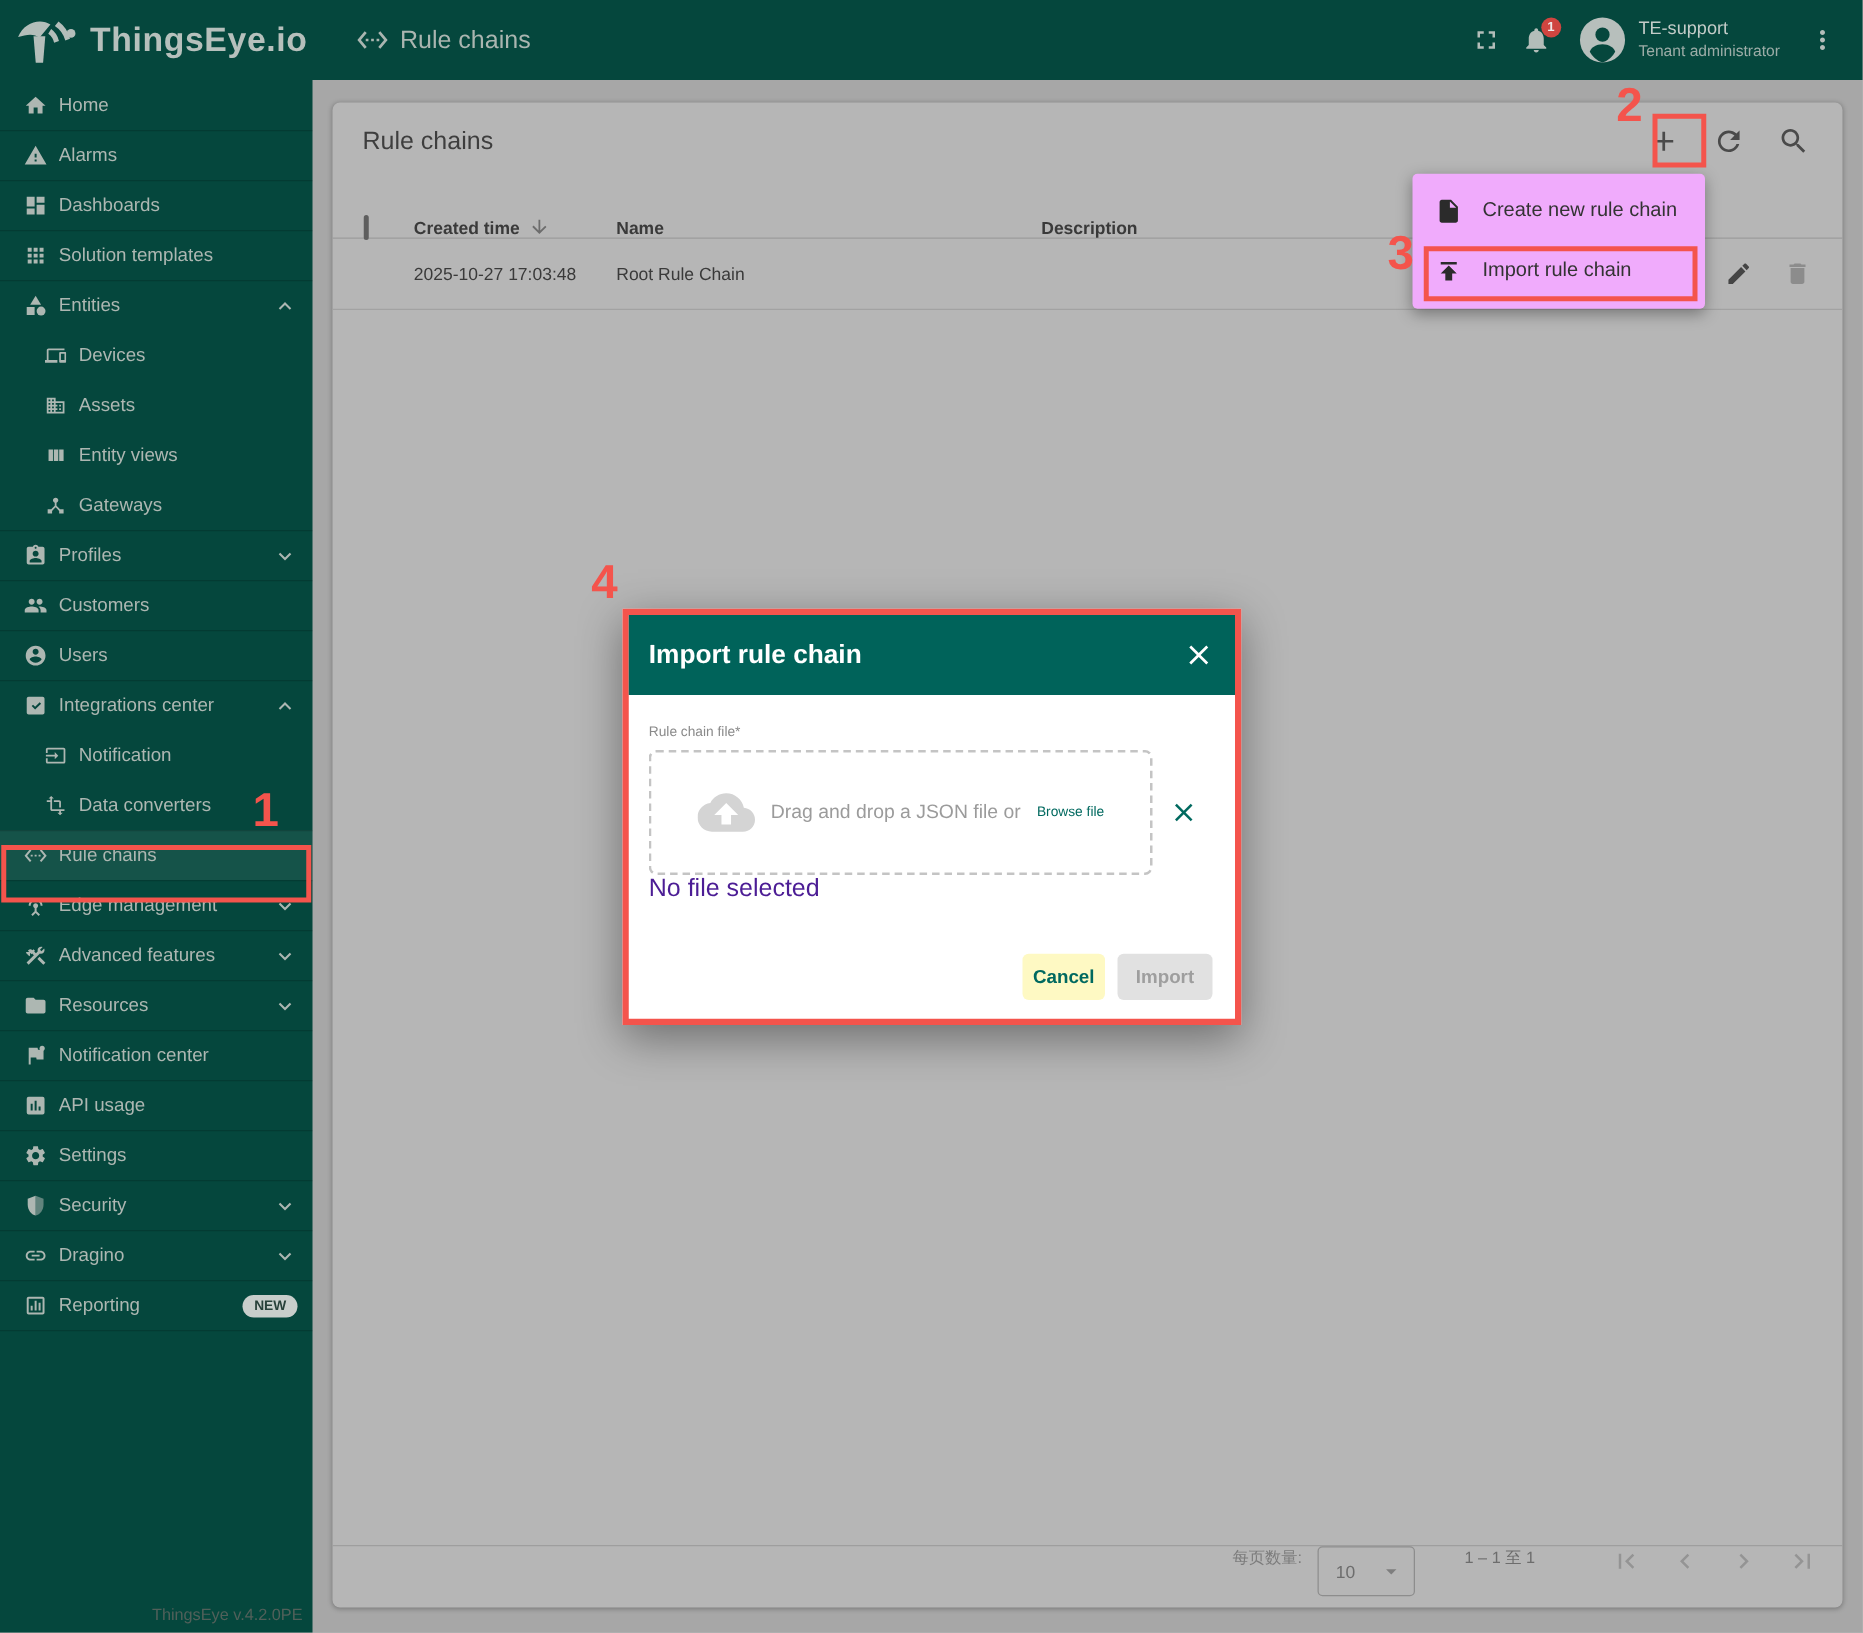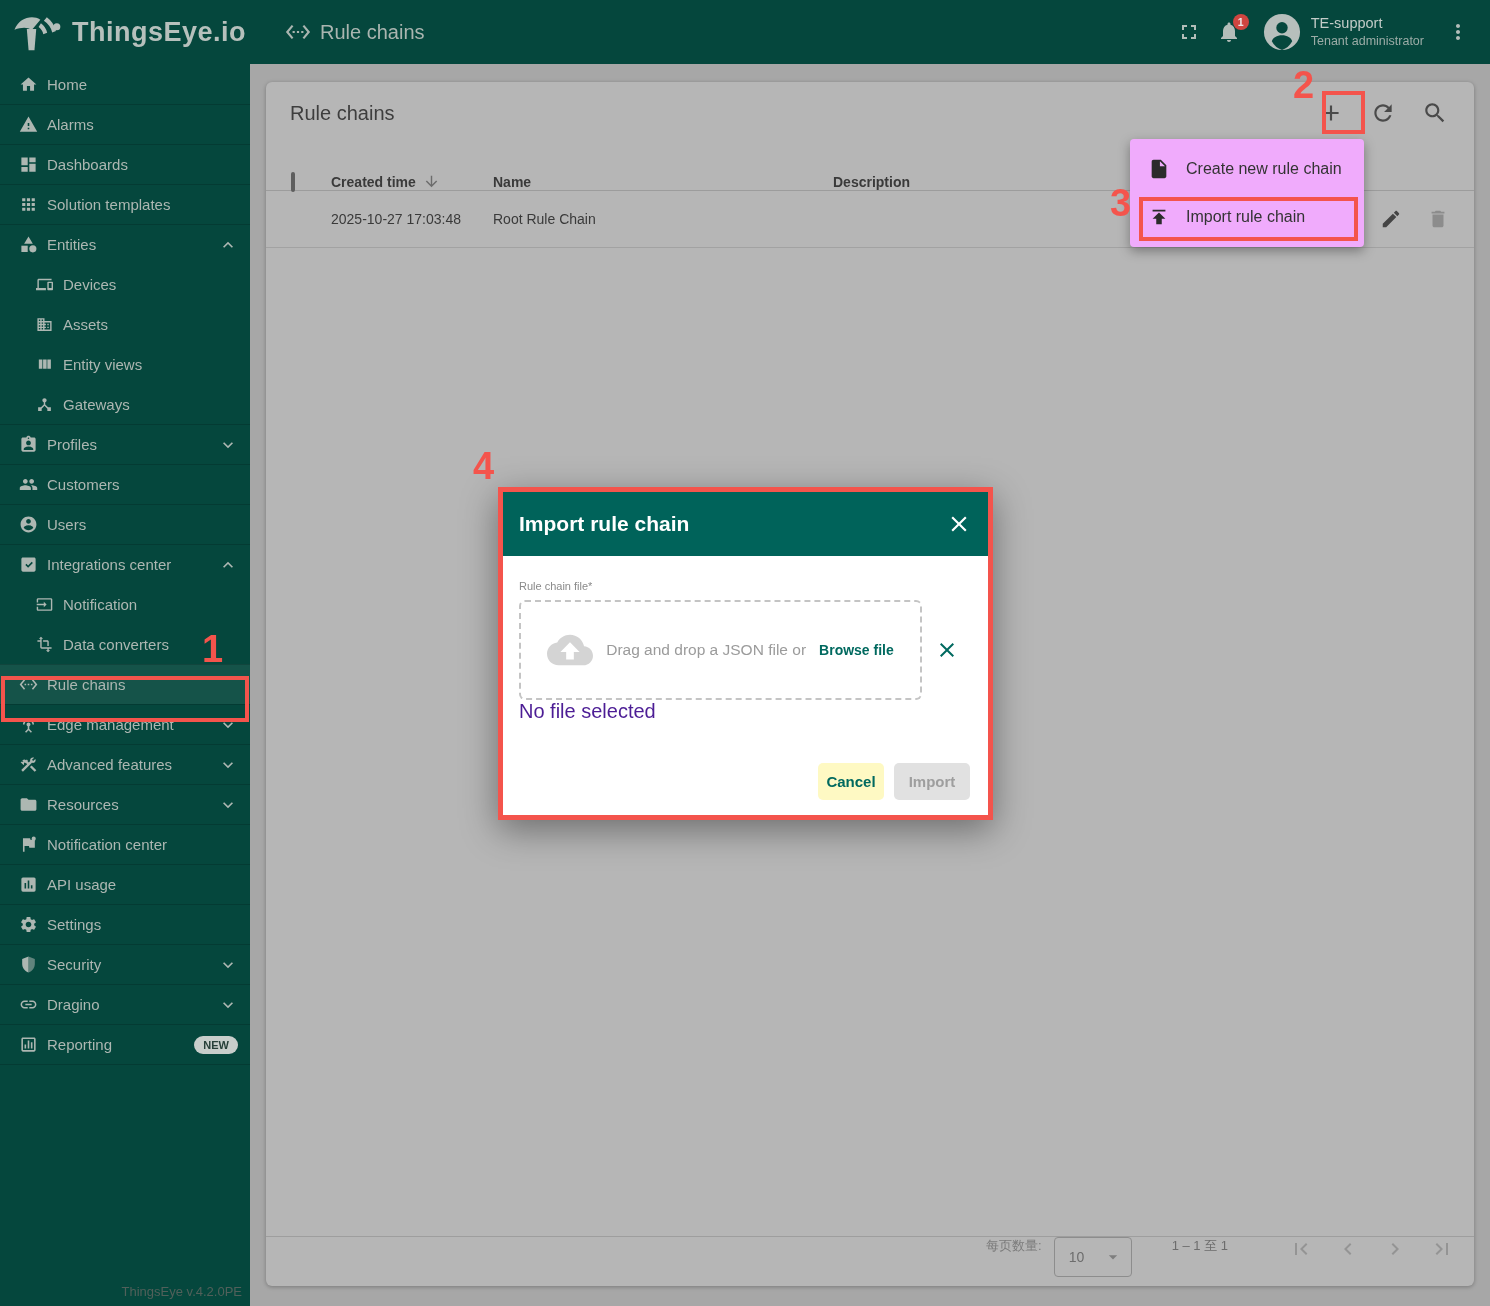--- a/index.html
+++ b/index.html
@@ -90,21 +90,21 @@
   .modal-title{color:#fff;font-size:21px;font-weight:700}
   .modal-close{margin-left:auto;color:#fff;cursor:pointer;display:flex}
   .modal-close svg{width:26px;height:26px}
   .modal-body{padding:24px 16px 0 16px}
   .file-label{font-size:11px;color:#8a8a8a;margin-bottom:8px}
   .dz-row{display:flex;align-items:center}
   .dropzone{flex:1;height:100px;border:2px dashed #c4c4c4;border-radius:6px;display:flex;align-items:center;justify-content:center;gap:13px;box-sizing:border-box;cursor:pointer}
   .dz-cloud{color:#d4d4d4;display:flex}
   .dz-cloud svg{width:46px;height:46px}
   .dz-text{font-size:15.5px;color:#9b9b9b}
-  .dz-browse{font-size:14px;font-weight:700;color:var(--accent);cursor:pointer}
+  .dz-browse{font-size:11px;font-weight:400;color:var(--accent);cursor:pointer}
   .dz-clear{width:50px;display:flex;justify-content:center;color:var(--accent);cursor:pointer}
   .dz-clear svg{width:24px;height:24px}
   .no-file{font-size:20px;color:#4c1d95}
   .modal-actions{display:flex;justify-content:flex-end;gap:10px;margin-top:40px;padding-right:2px}
   .btn{height:37px;border-radius:5px;font-size:15px;font-weight:700;display:flex;align-items:center;justify-content:center;cursor:pointer}
   .btn-cancel{background:#fef9c3;color:var(--accent);width:66px}
   .btn-import{background:#e1e1e1;color:#9e9e9e;width:76px;cursor:default}
 
   
   .ann-box{position:absolute;border:4px solid var(--red);z-index:40;pointer-events:none;box-sizing:border-box}

